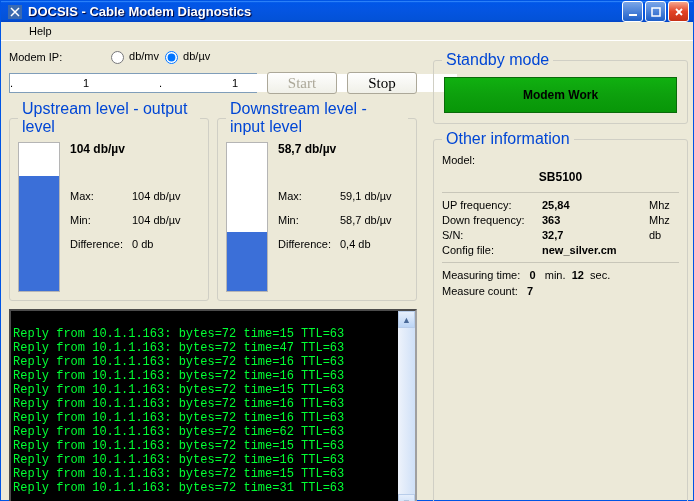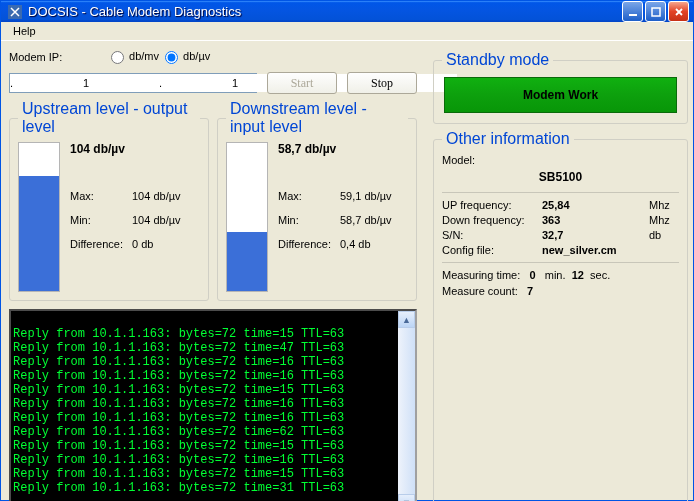--- a/index.html
+++ b/index.html
@@ -18,21 +18,21 @@
     display: flex;
     flex-direction: column;
   }
   .titlebar {
     height: 30px;
     background: linear-gradient(to bottom, #3b91ff 0%, #0056e8 8%, #0455e2 40%, #0352d8 88%, #0246c9 95%, #0246c9 100%);
     display: flex;
     align-items: center;
     padding: 0 4px 0 6px;
     color: #fff;
-    font-weight: normal;
+    font-weight: bold;
     font-size: 13px;
   }
   .titlebar .app-icon {
     width: 16px; height: 16px;
     margin-right: 5px;
     display: inline-block;
   }
   .titlebar .title { flex: 1; text-shadow: 1px 1px 1px #003; }
   .winbtn {
     width: 21px; height: 21px;
@@ -43,21 +43,21 @@
     font-weight: bold;
     font-family: Arial, sans-serif;
   }
   .winbtn.min, .winbtn.max { background: linear-gradient(to bottom,#7ba6e8,#1d5fc9); color:#fff; }
   .winbtn.close { background: linear-gradient(to bottom,#f5a68d,#e24326,#c63116); color:#fff; }
   .winbtn svg { display:block; }
   .menubar {
     height: 32px;
     background: #ece9d8;
     border-bottom: 1px solid #fff;
-    padding: 3px 6px;
+    padding: 3px 22px;
   }
   .menubar span { padding: 2px 6px; }
   .content {
     flex: 1;
     padding: 4px 8px 8px 8px;
     display: flex;
     gap: 16px;
   }
   .leftcol { width: 420px; display:flex; flex-direction:column; }
   .rightcol { flex: 1; display:flex; flex-direction:column; }
@@ -85,21 +85,21 @@
   .ipbox .dot {
     width:6px; text-align:center;
     line-height:18px;
   }
   .btnrow { display:flex; gap:10px; margin-top:3px; }
   .btn {
     width: 70px; height: 22px;
     border: 1px solid #aca899;
     background: linear-gradient(to bottom,#fefefe,#f0f0e8);
     border-radius: 3px;
-    font-family: Tahoma; font-size:12px;
+    font-family: Tahoma; font-size:15px;
     display:flex; align-items:center; justify-content:center;
   }
   .btn.disabled { color:#aca899; }
   fieldset.grp {
     border: 1px solid #d0cfc5;
     border-radius: 3px;
     margin: 6px 0 0 0;
     padding: 6px 8px 8px 8px;
   }
   fieldset.grp legend {

